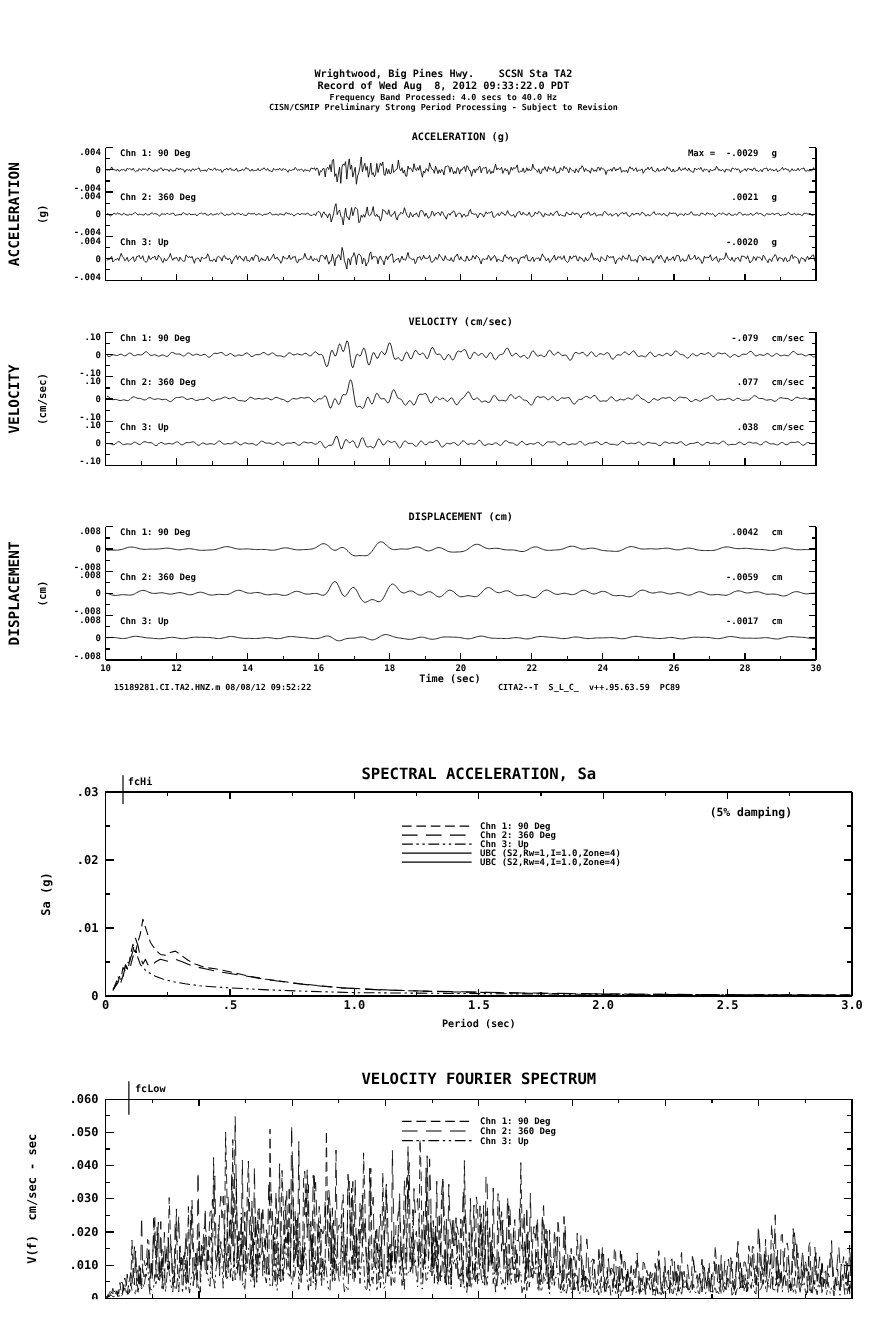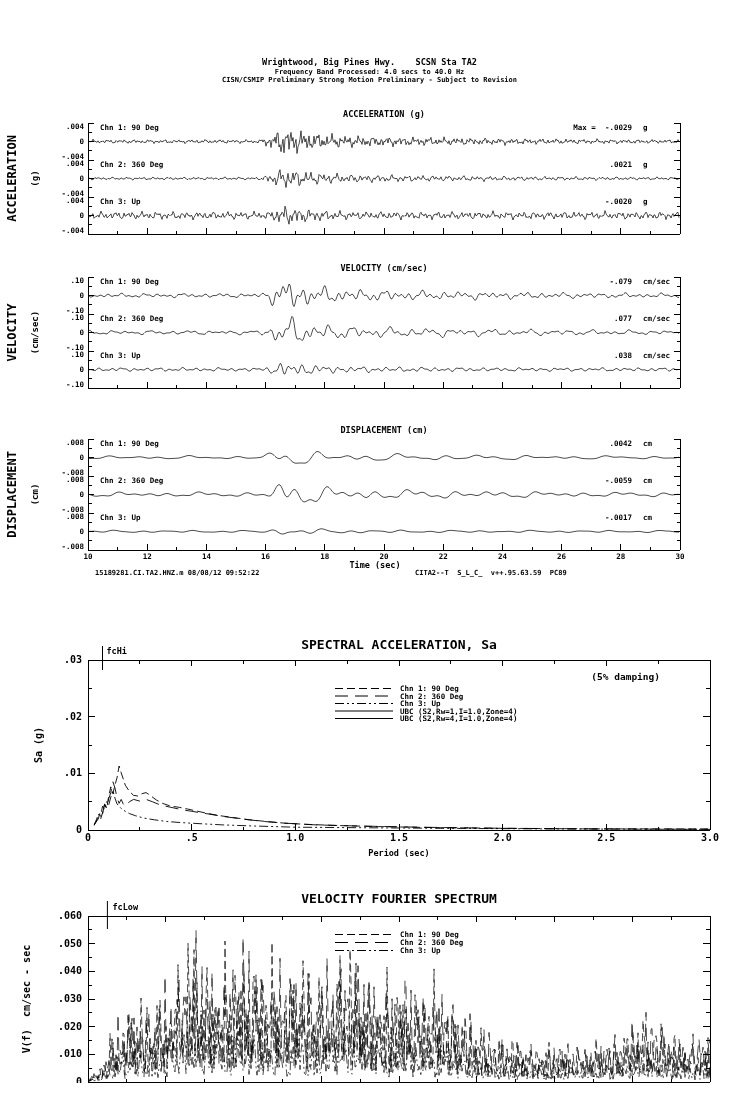--- a/index.html
+++ b/index.html
@@ -11,22 +11,23 @@
   .hdr .small{font-size:7px;line-height:8.5px;}
   svg.gfx{position:absolute;left:0;top:0;}
   svg.gfx text{font-family:"DejaVu Sans Mono",monospace;font-weight:bold;fill:#000;}
 </style>
 </head>
 <body>
 
 <div class="page">
   <div class="hdr">
     <div class="big">Wrightwood, Big Pines Hwy.    SCSN Sta TA2</div>
+    <div class="big">Record of Wed Aug  8, 2012 09:33:22.0 PDT</div>
     <div class="small">Frequency Band Processed: 4.0 secs to 40.0 Hz</div>
-    <div class="small">CISN/CSMIP Preliminary Strong Motion Preliminary - Subject to Revision</div>
+    <div class="small">CISN/CSMIP Preliminary Strong Period Processing - Subject to Revision</div>
   </div>
   <svg class="gfx" id="gfx" width="739" height="1115" viewBox="0 0 739 1115">
       <text x="384" y="117" font-size="8.5" text-anchor="middle">ACCELERATION&nbsp;(g)</text>
       <text x="16" y="178.5" font-size="12" text-anchor="middle" transform="rotate(-90 16 178.5)">ACCELERATION</text>
       <text x="38" y="178.5" font-size="9" text-anchor="middle" transform="rotate(-90 38 178.5)">(g)</text>
       <path d="M88,123 V160 M88,123 h6 M88,132.25 h3.5 M88,141.5 h6 M88,150.75 h3.5 M88,160 h6" fill="none" stroke="#000" stroke-width="1" stroke-linejoin="round" stroke-linecap="butt" shape-rendering="crispEdges"></path>
       <path d="M680,123 V160 M680,123 h-6 M680,132.25 h-3.5 M680,141.5 h-6 M680,150.75 h-3.5 M680,160 h-6" fill="none" stroke="#000" stroke-width="1" stroke-linejoin="round" stroke-linecap="butt" shape-rendering="crispEdges"></path>
       <text x="84" y="129" font-size="7.5" text-anchor="end">.004</text>
       <text x="84" y="144" font-size="7.5" text-anchor="end">0</text>
       <text x="84" y="159" font-size="7.5" text-anchor="end">-.004</text>

